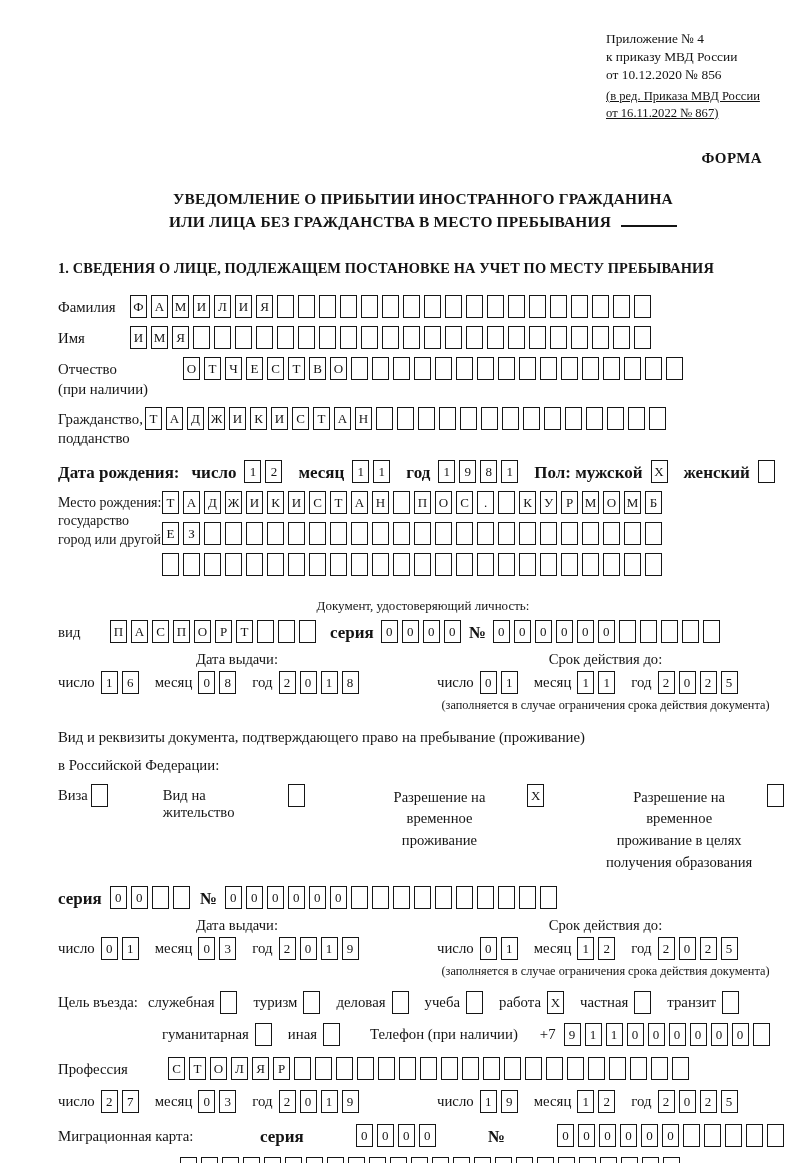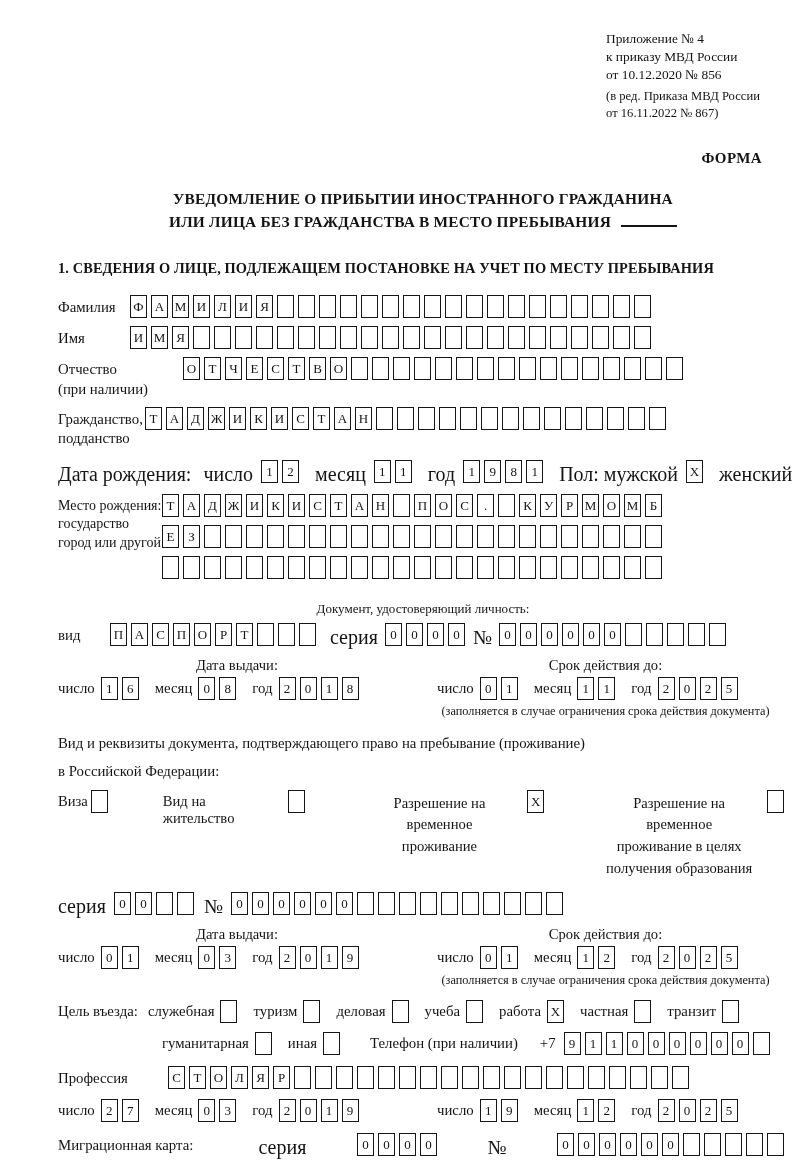--- a/index.html
+++ b/index.html
@@ -6,21 +6,21 @@
   html,body { background:#ffffff; }
   body {
     width:800px; height:1163px; overflow:hidden;
     font-family:"Liberation Serif","DejaVu Serif",serif;
     color:#141414; font-size:15px;
   }
   .page { padding:30px 12px 0 58px; }
 
   
   .apx { margin-left:548px; font-size:13.4px; line-height:1.34; }
-  .apx-small { font-size:12.6px; }
+  .apx-small { font-size:12.6px;text-decoration:underline; }
   .apx-gap { margin-top:4px; }
   .forma { text-align:right; font-weight:bold; font-size:15px; margin:28px 26px 0 0; letter-spacing:.4px; }
 
   
   .title { text-align:center; font-weight:bold; font-size:15.4px; line-height:1.55; margin-top:20px; letter-spacing:.2px; }
   .blank-line { display:inline-block; width:56px; border-bottom:2px solid #141414; height:14px; margin-left:10px; }
   .sec-head { font-weight:bold; font-size:14.4px; margin-top:26px; letter-spacing:.1px; }
 
   
   .cell {
@@ -32,21 +32,21 @@
 
   
   .row { display:flex; align-items:flex-start; margin-top:8px; }
   .lbl { flex:none; padding-top:3px; font-size:14.8px; line-height:1.3; }
   .lbl-72 { width:72px; }
   .lbl-87 { width:87px; }
   .lbl-125 { width:125px; }
   .lbl-104 { width:104px; font-size:14px; }
   .lbl-120 { width:122px; font-size:14.6px; }
 
-  .inline-word { padding-top:3px; font-size:20px; flex:none; }
+  .inline-word { padding-top:3px; font-size:17px; flex:none;font-weight:bold; }
 
   
   .birth-row { display:flex; align-items:flex-start; margin-top:12px; }
   .birth-row .w { margin:0 8px 0 12px; }
 
   
   .mrows .cells { margin-bottom:8px; display:flex; }
 
   .doc-head { text-align:center; font-weight:normal; font-size:13px; margin-top:14px; }
 

